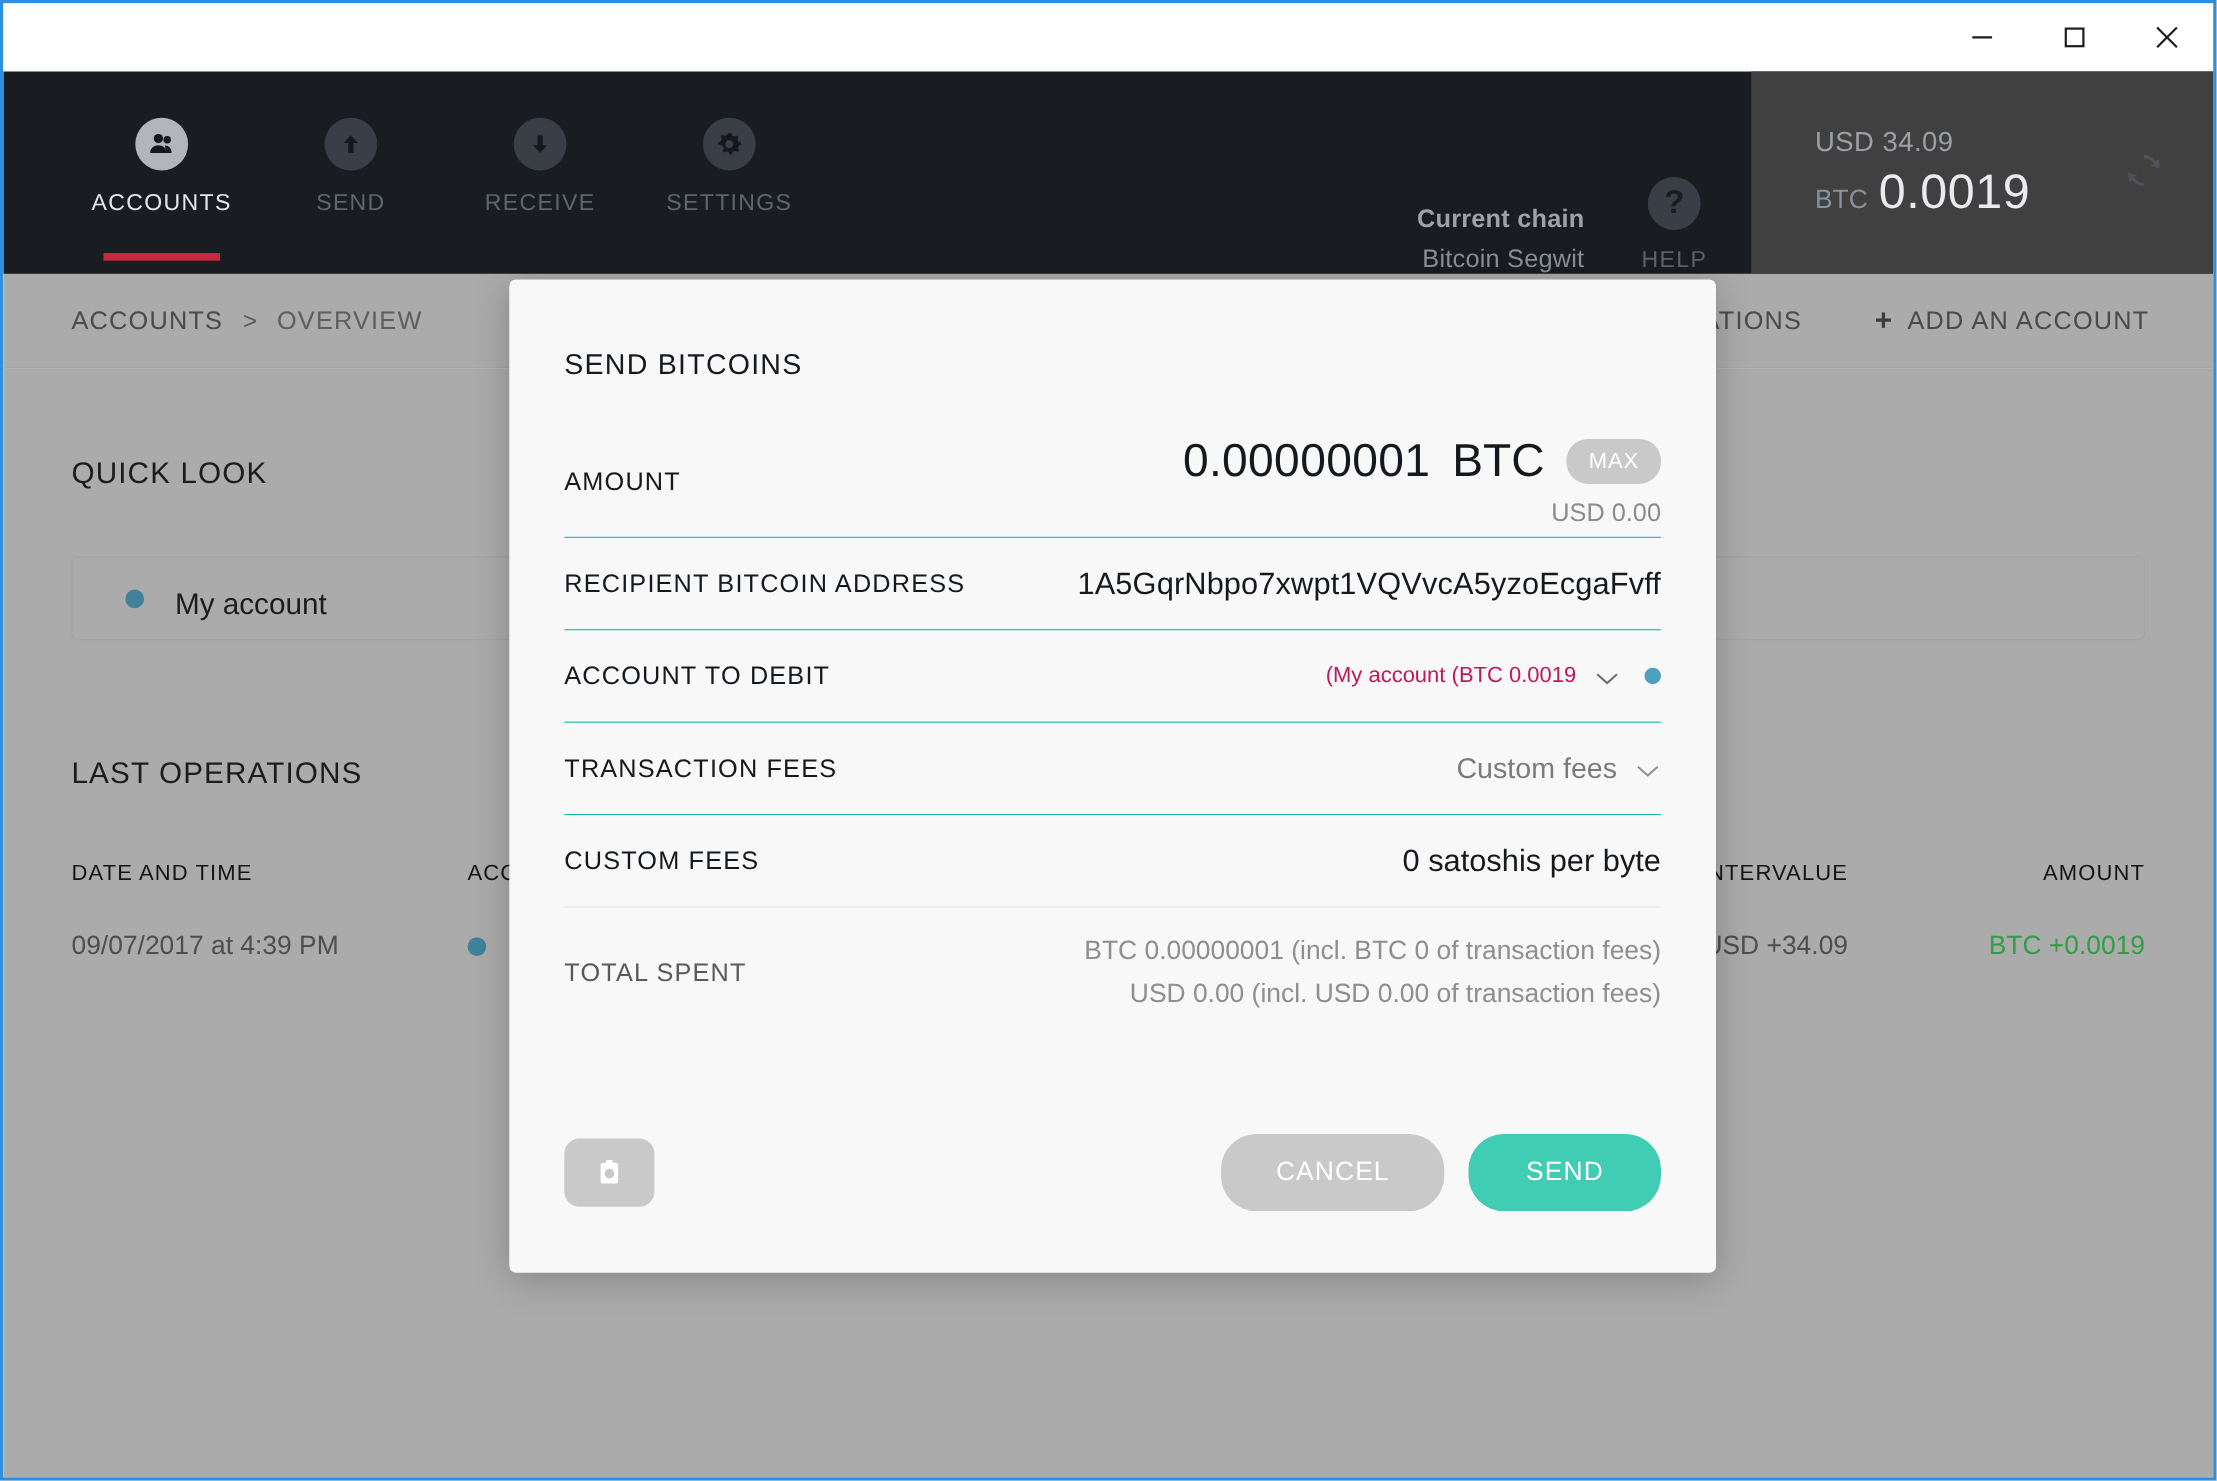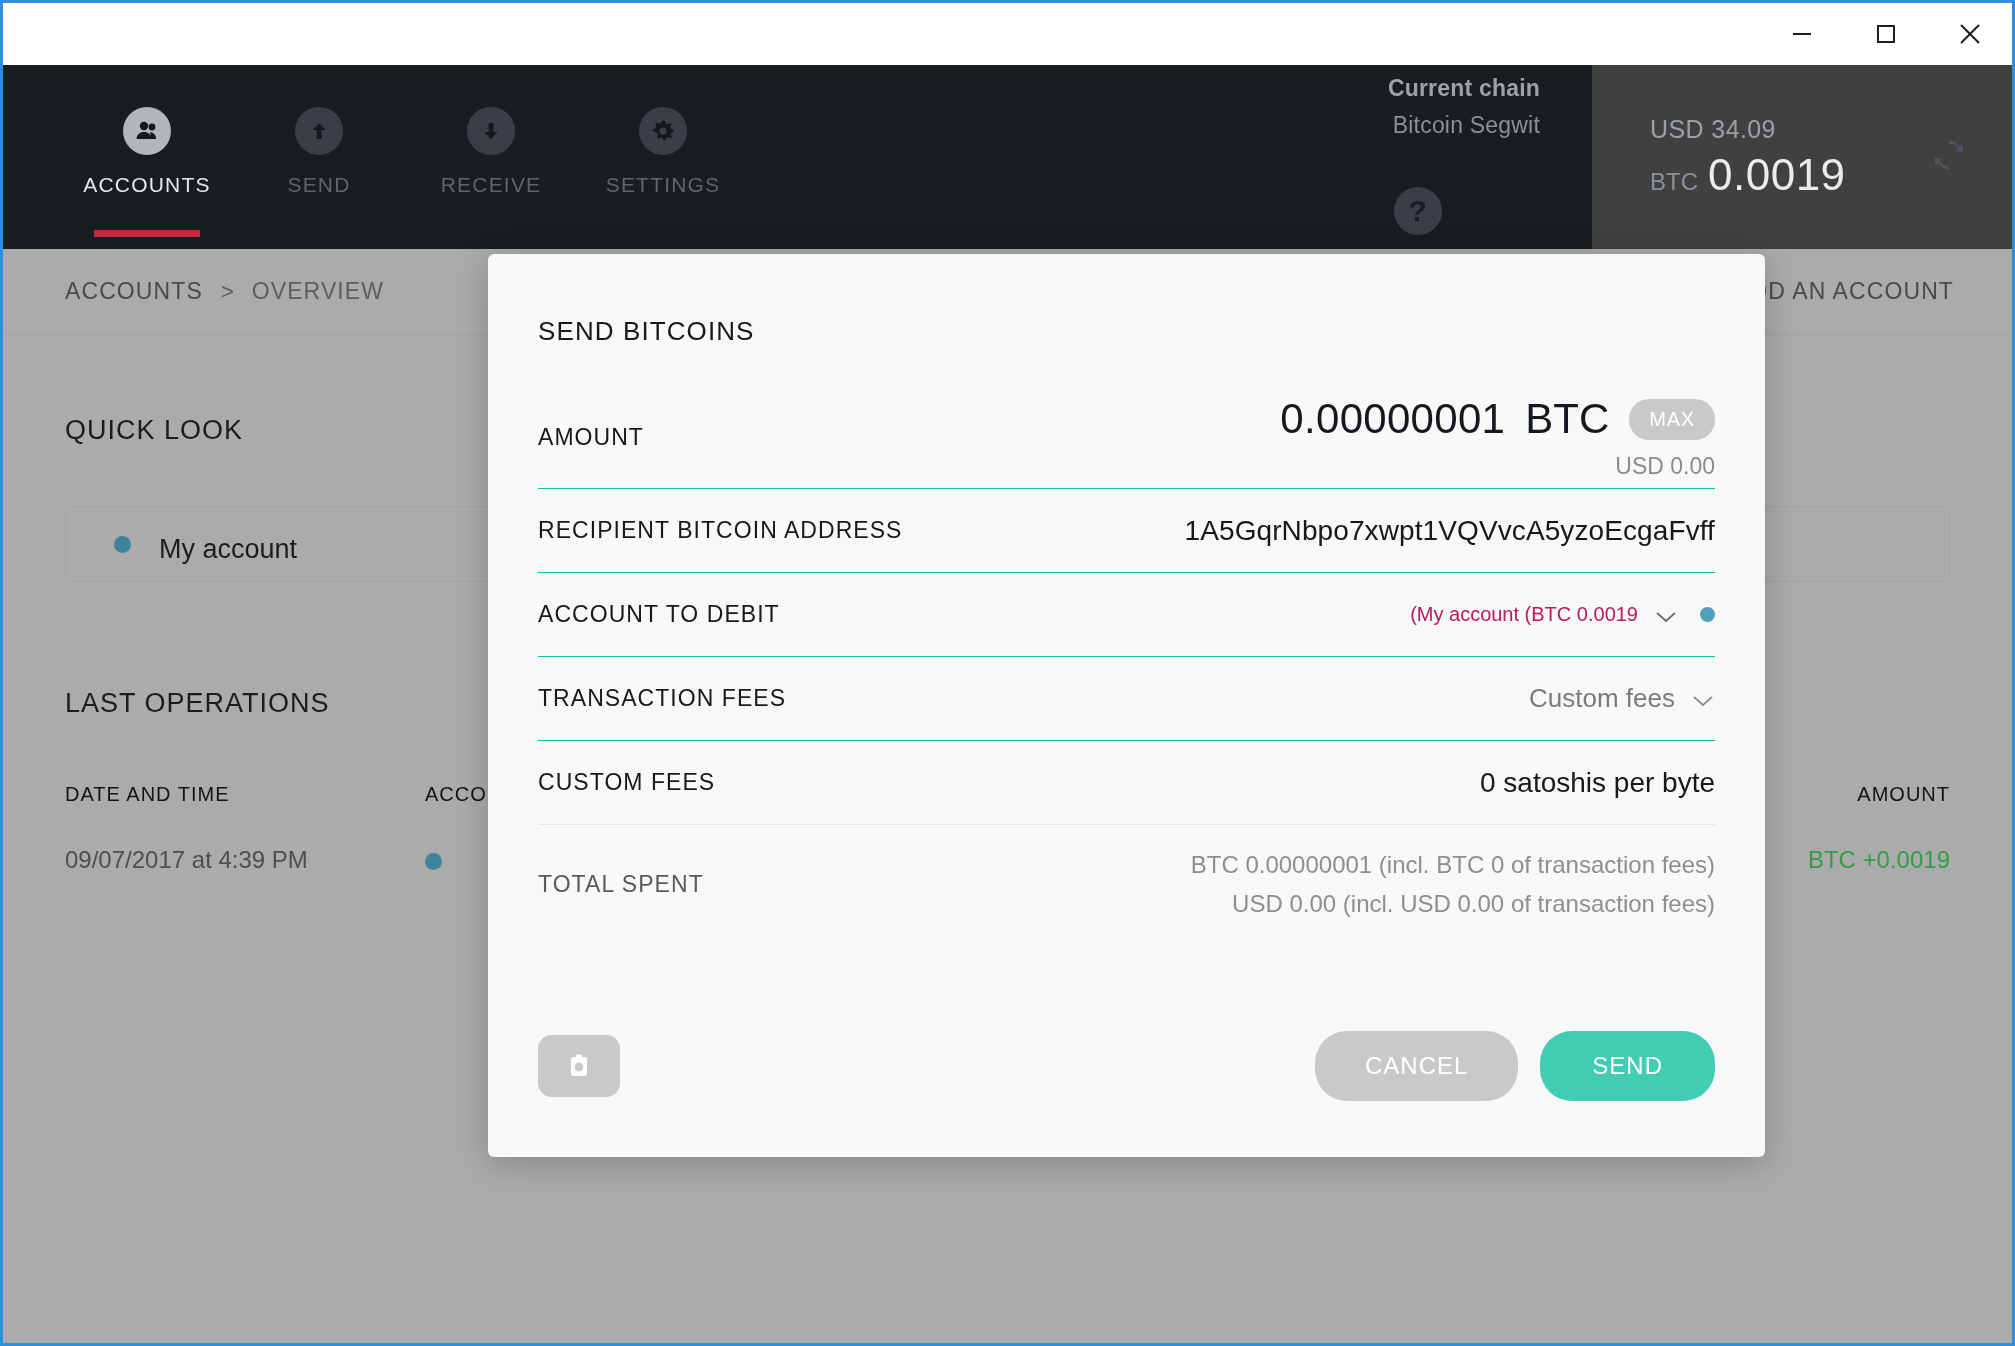--- a/index.html
+++ b/index.html
@@ -67,23 +67,22 @@
   }
   .nav-item.active .nav-label { color: #e4e6e9; }
   .nav-underline {
     position: absolute; bottom: -40px; left: 50%;
     transform: translateX(-50%);
     width: 106px; height: 7px; background: #c8253f;
   }
 
   #chain-block {
     margin-left: auto;
-    display: flex; align-items: flex-start;
+    display: flex; align-items: flex-end;
     padding-right: 0;
-    flex-direction: column;
   }
   #chain-text {
     text-align: right; padding-right: 52px;
     padding-top: 10px;
   }
   #chain-title {
     font-size: 23px; font-weight: bold; color: #9ea2a8;
     letter-spacing: .2px; margin-bottom: 10px;
   }
   #chain-value { font-size: 23px; color: #8b9097; letter-spacing: .2px; }
@@ -182,22 +181,22 @@
   .col-acct  { width: 260px; }
   .col-addr  { flex: 1; }
   .col-cv    { width: 330px; text-align: right; }
   .col-amt   { width: 270px; text-align: right; }
   #ops-body-row { margin-top: 40px; }
   #op-amount { color: #2f9e44; }
 
   
   #modal {
     position: absolute;
-    left: 485px; top: 251px;
-    width: 1277px; height: 903px;
+    left: 460px; top: 251px;
+    width: 1097px; height: 903px;
     background: #f8f8f8;
     border-radius: 6px;
     box-shadow: 0 6px 34px rgba(0,0,0,.22);
     padding: 0 50px;
   }
   #modal-title {
     font-size: 26px; letter-spacing: 1.1px; color: #15181c;
     padding-top: 62px; padding-bottom: 34px;
   }
   .frow {

